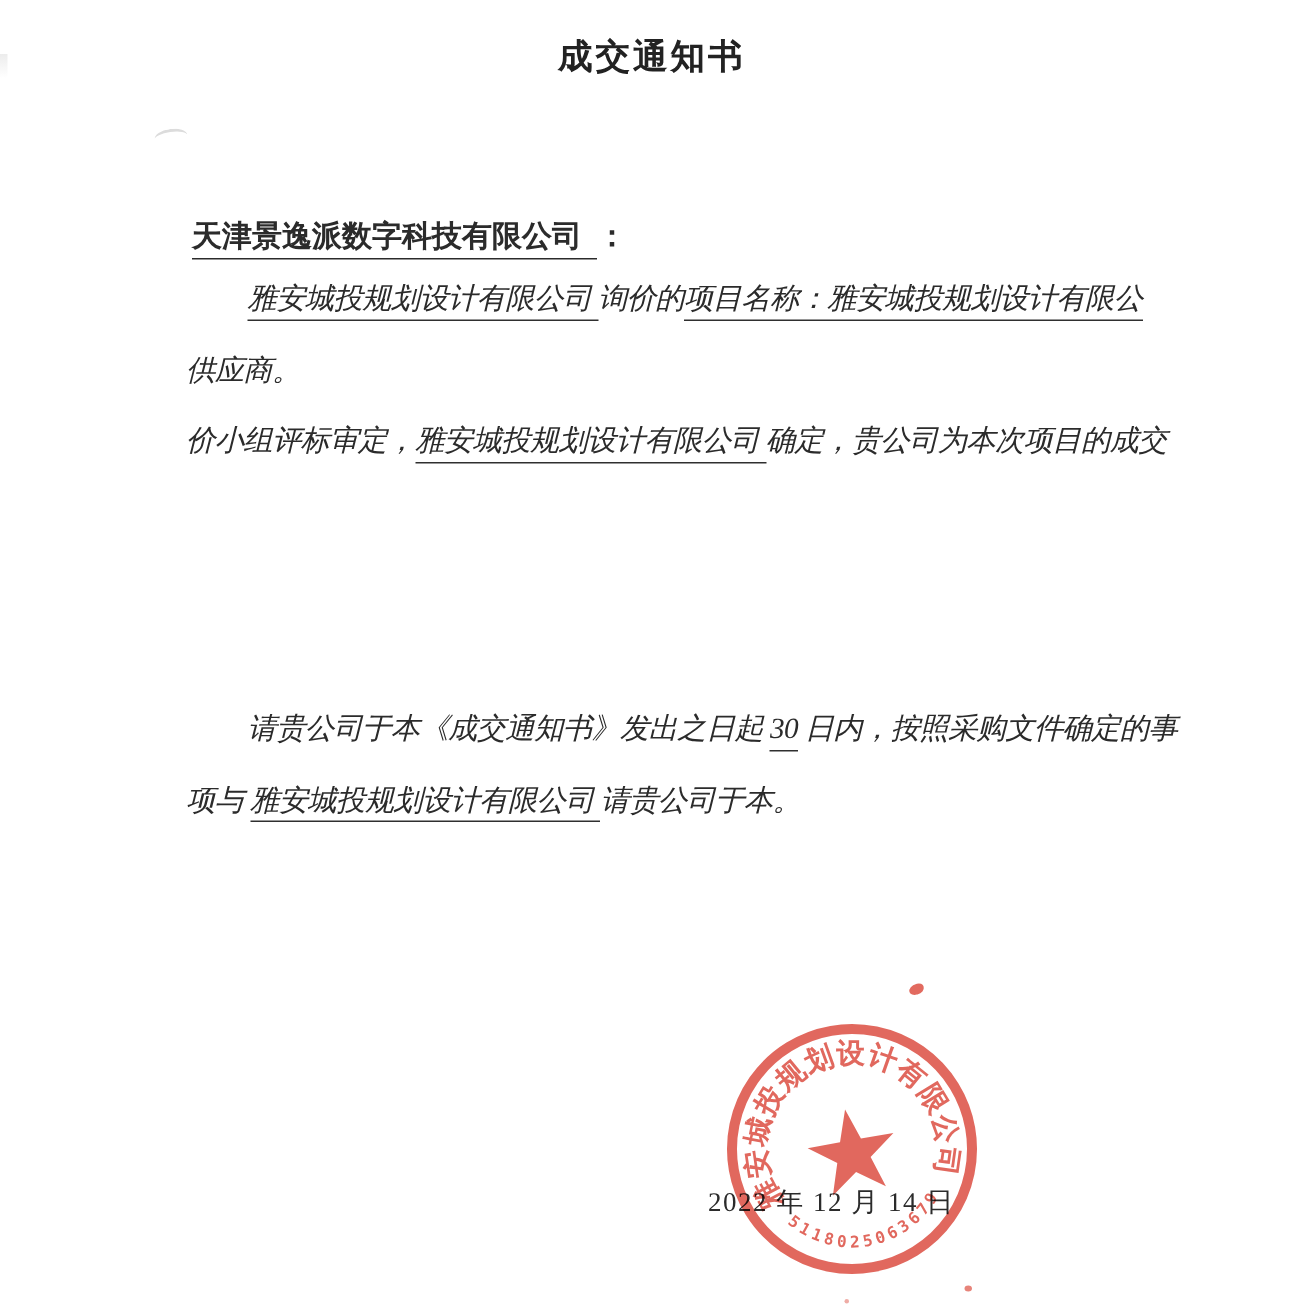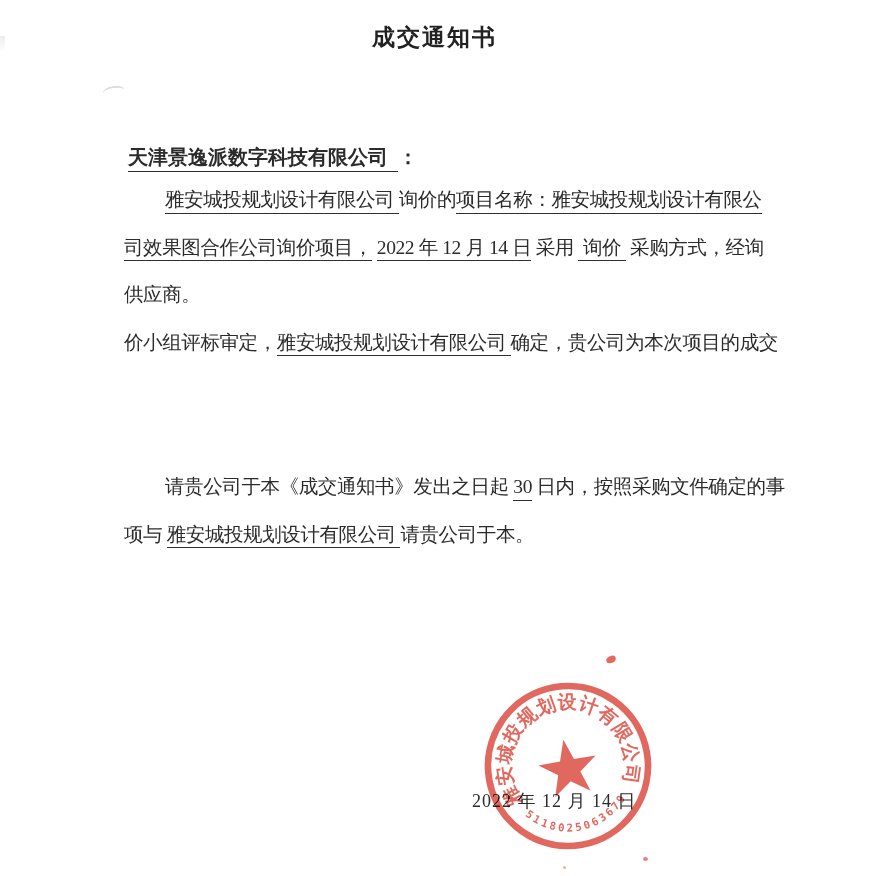--- a/index.html
+++ b/index.html
@@ -46,20 +46,21 @@
     width: 700px;
     font-size: 19.5px;
     letter-spacing: -0.4px;
     line-height: 47.6px;
   }
   #paragraph-1 { top: 176px; }
   #paragraph-2 { top: 463px; }
   .doc-line {
     white-space: nowrap;
     height: 47.6px;
+    font-style: italic;
   }
   .doc-line.indent { padding-left: 41px; }
   .u {
     border-bottom: 1.5px solid #2f2f2f;
     padding-bottom: 2.5px;
   }
   .signature-unit {
     position: absolute;
     top: 738px;
     left: 362px;
@@ -116,21 +117,20 @@
 <div class="page">
 
   <div class="doc-title">成交通知书</div>
 
   <div class="recipient-line">
     <span class="u-name">天津景逸派数字科技有限公司</span><span>：</span>
   </div>
 
   <div id="paragraph-1" class="body-block">
       <div class="doc-line indent"><span class="u">雅安城投规划设计有限公司&nbsp;</span><span>询价的</span><span class="u">项目名称：雅安城投规划设计有限公</span></div>
-      <div class="doc-line"><span class="u">司效果图合作公司询价项目，</span><span>&nbsp;</span><span class="u">2022 年 12 月 14 日</span><span>&nbsp;采用&nbsp;</span><span class="u">&nbsp;询价&nbsp;</span><span>&nbsp;采购方式，经询</span></div>
       <div class="doc-line"><span>供应商。</span></div>
       <div class="doc-line"><span>价小组评标审定，</span><span class="u">雅安城投规划设计有限公司&nbsp;</span><span>确定，贵公司为本次项目的成交</span></div>
     </div>
 
   <div id="paragraph-2" class="body-block">
       <div class="doc-line indent"><span>请贵公司于本《成交通知书》发出之日起&nbsp;</span><span class="u">30</span><span>&nbsp;日内，按照采购文件确定的事</span></div>
       <div class="doc-line"><span>项与&nbsp;</span><span class="u">雅安城投规划设计有限公司&nbsp;</span><span>请贵公司于本。</span></div>
     </div>
 
 

